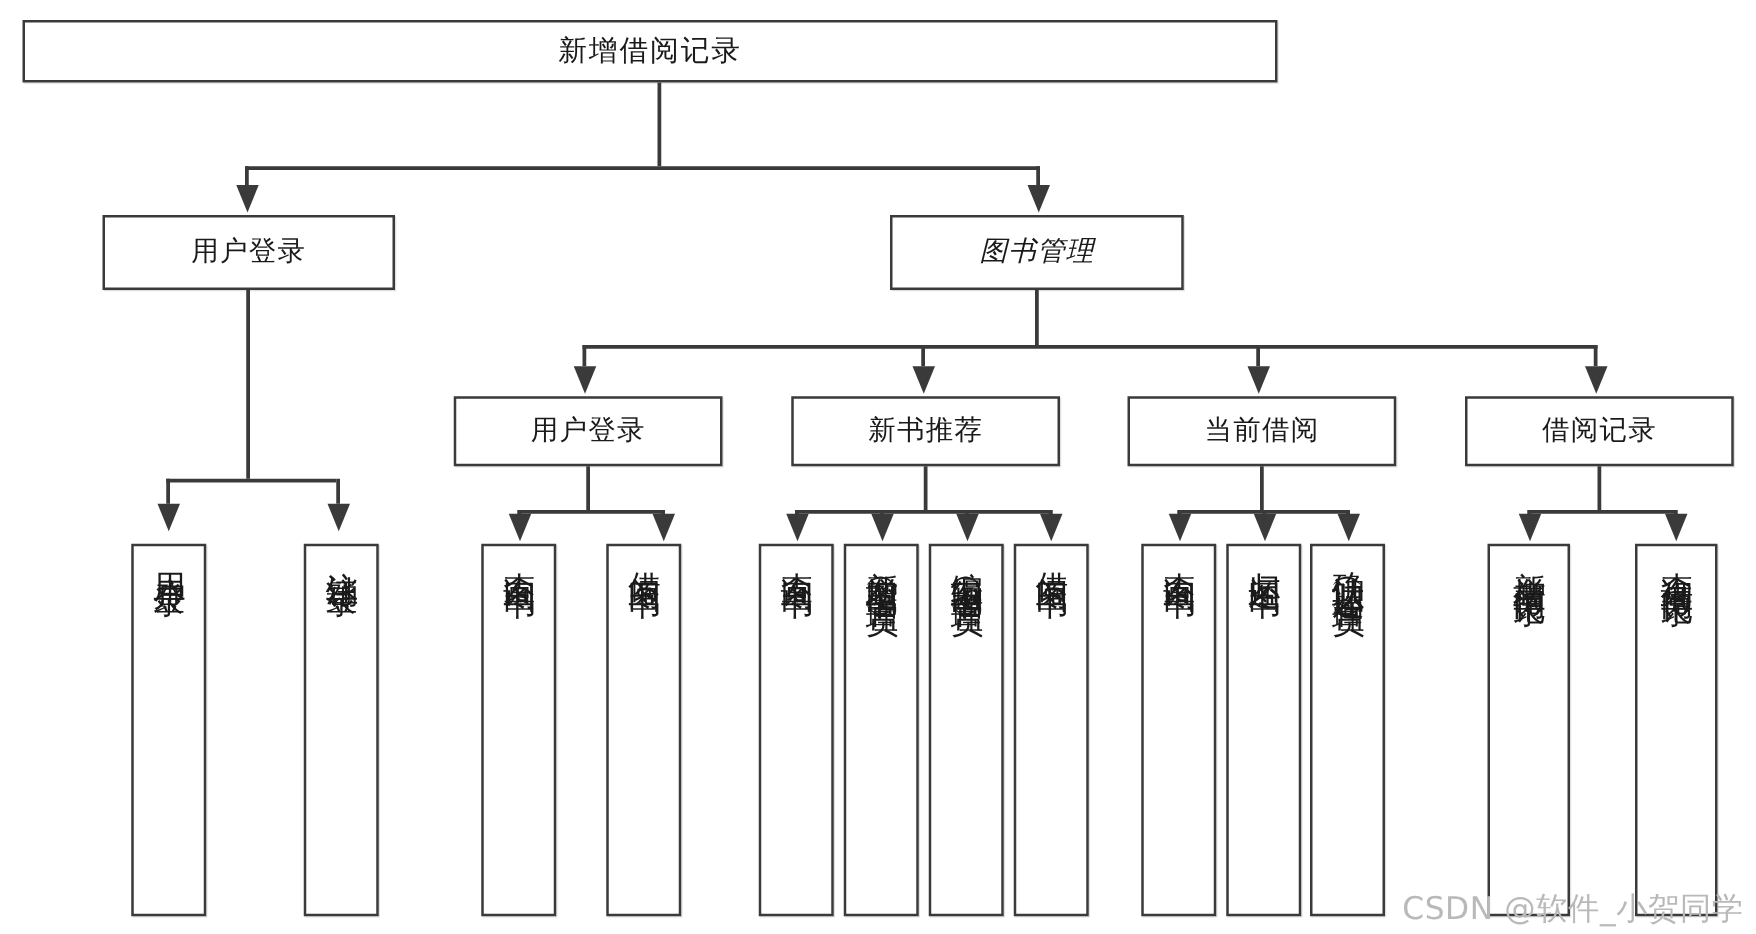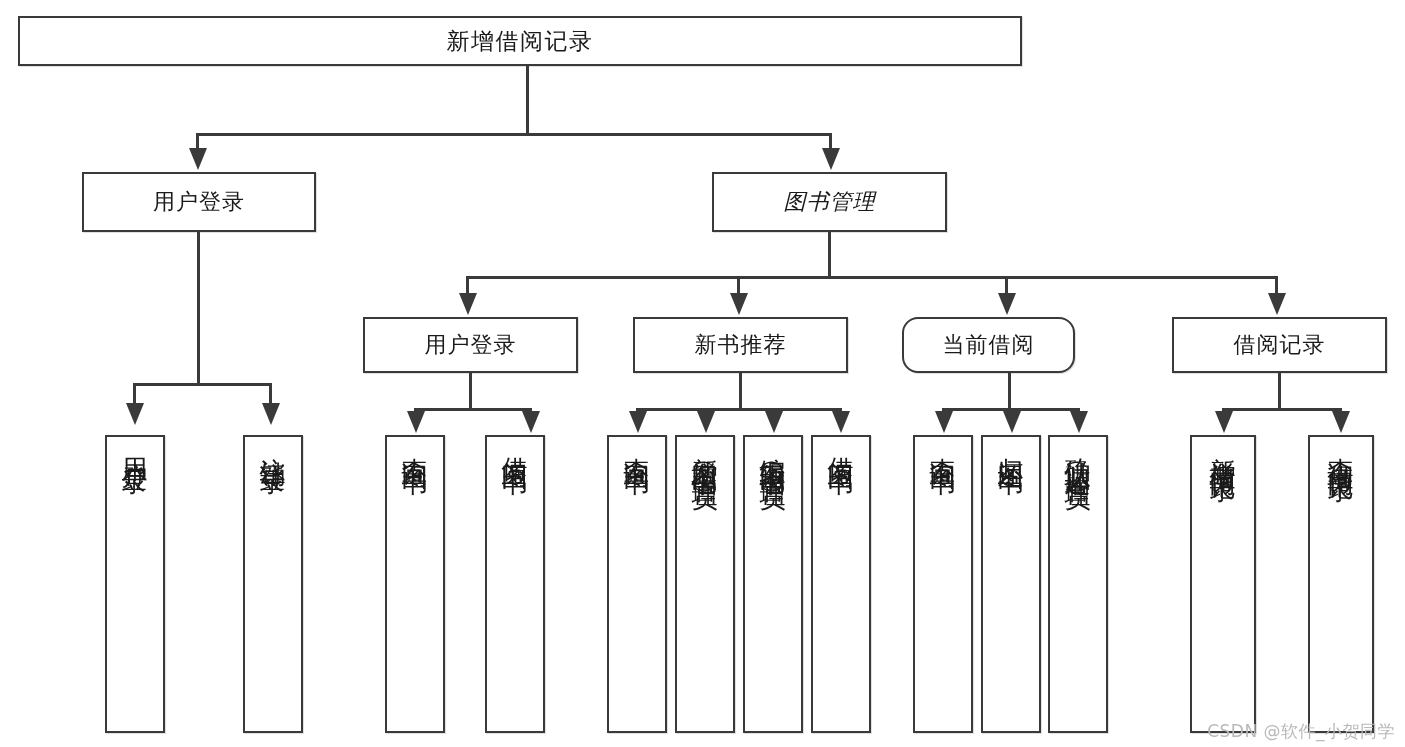--- a/index.html
+++ b/index.html
@@ -48,21 +48,21 @@
   .arrow{
     position:absolute;
     width:0;height:0;
     border-left:9px solid transparent;
     border-right:9px solid transparent;
     border-top:22px solid #3a3a3a;
   }
   #watermark{
     position:absolute;
     right:10px;bottom:4px;
-    font-size:17px;
+    font-size:25px;
     color:#b9b9b9;
     letter-spacing:0.5px;
     white-space:nowrap;
     pointer-events:none;
   }
 </style>
 </head>
 <body>
 
 <div id="canvas">
@@ -104,21 +104,21 @@
   <div class="arrow" style="left:998px;top:293px;"></div>
   <div class="conn vline" style="left:1275px;top:276px;width:3px;height:17px;"></div>
   <div class="arrow" style="left:1268px;top:293px;"></div>
 
   <div class="node h" style="left:363px;top:317px;width:215px;height:56px;">
     <span class="lbl">用户登录</span>
   </div>
   <div class="node h" style="left:633px;top:317px;width:215px;height:56px;">
     <span class="lbl">新书推荐</span>
   </div>
-  <div class="node h" style="left:902px;top:317px;width:173px;height:56px;border-radius:16px;">
+  <div class="node h" style="left:902px;top:317px;width:215px;height:56px;">
     <span class="lbl">当前借阅</span>
   </div>
   <div class="node h" style="left:1172px;top:317px;width:215px;height:56px;">
     <span class="lbl">借阅记录</span>
   </div>
 
   <div class="conn vline" style="left:469px;top:373px;width:3px;height:35px;"></div>
   <div class="conn hline" style="left:414px;top:408px;width:118px;height:3px;"></div>
   <div class="conn vline" style="left:414px;top:408px;width:3px;height:5px;"></div>
   <div class="arrow" style="left:407px;top:411px;"></div>

